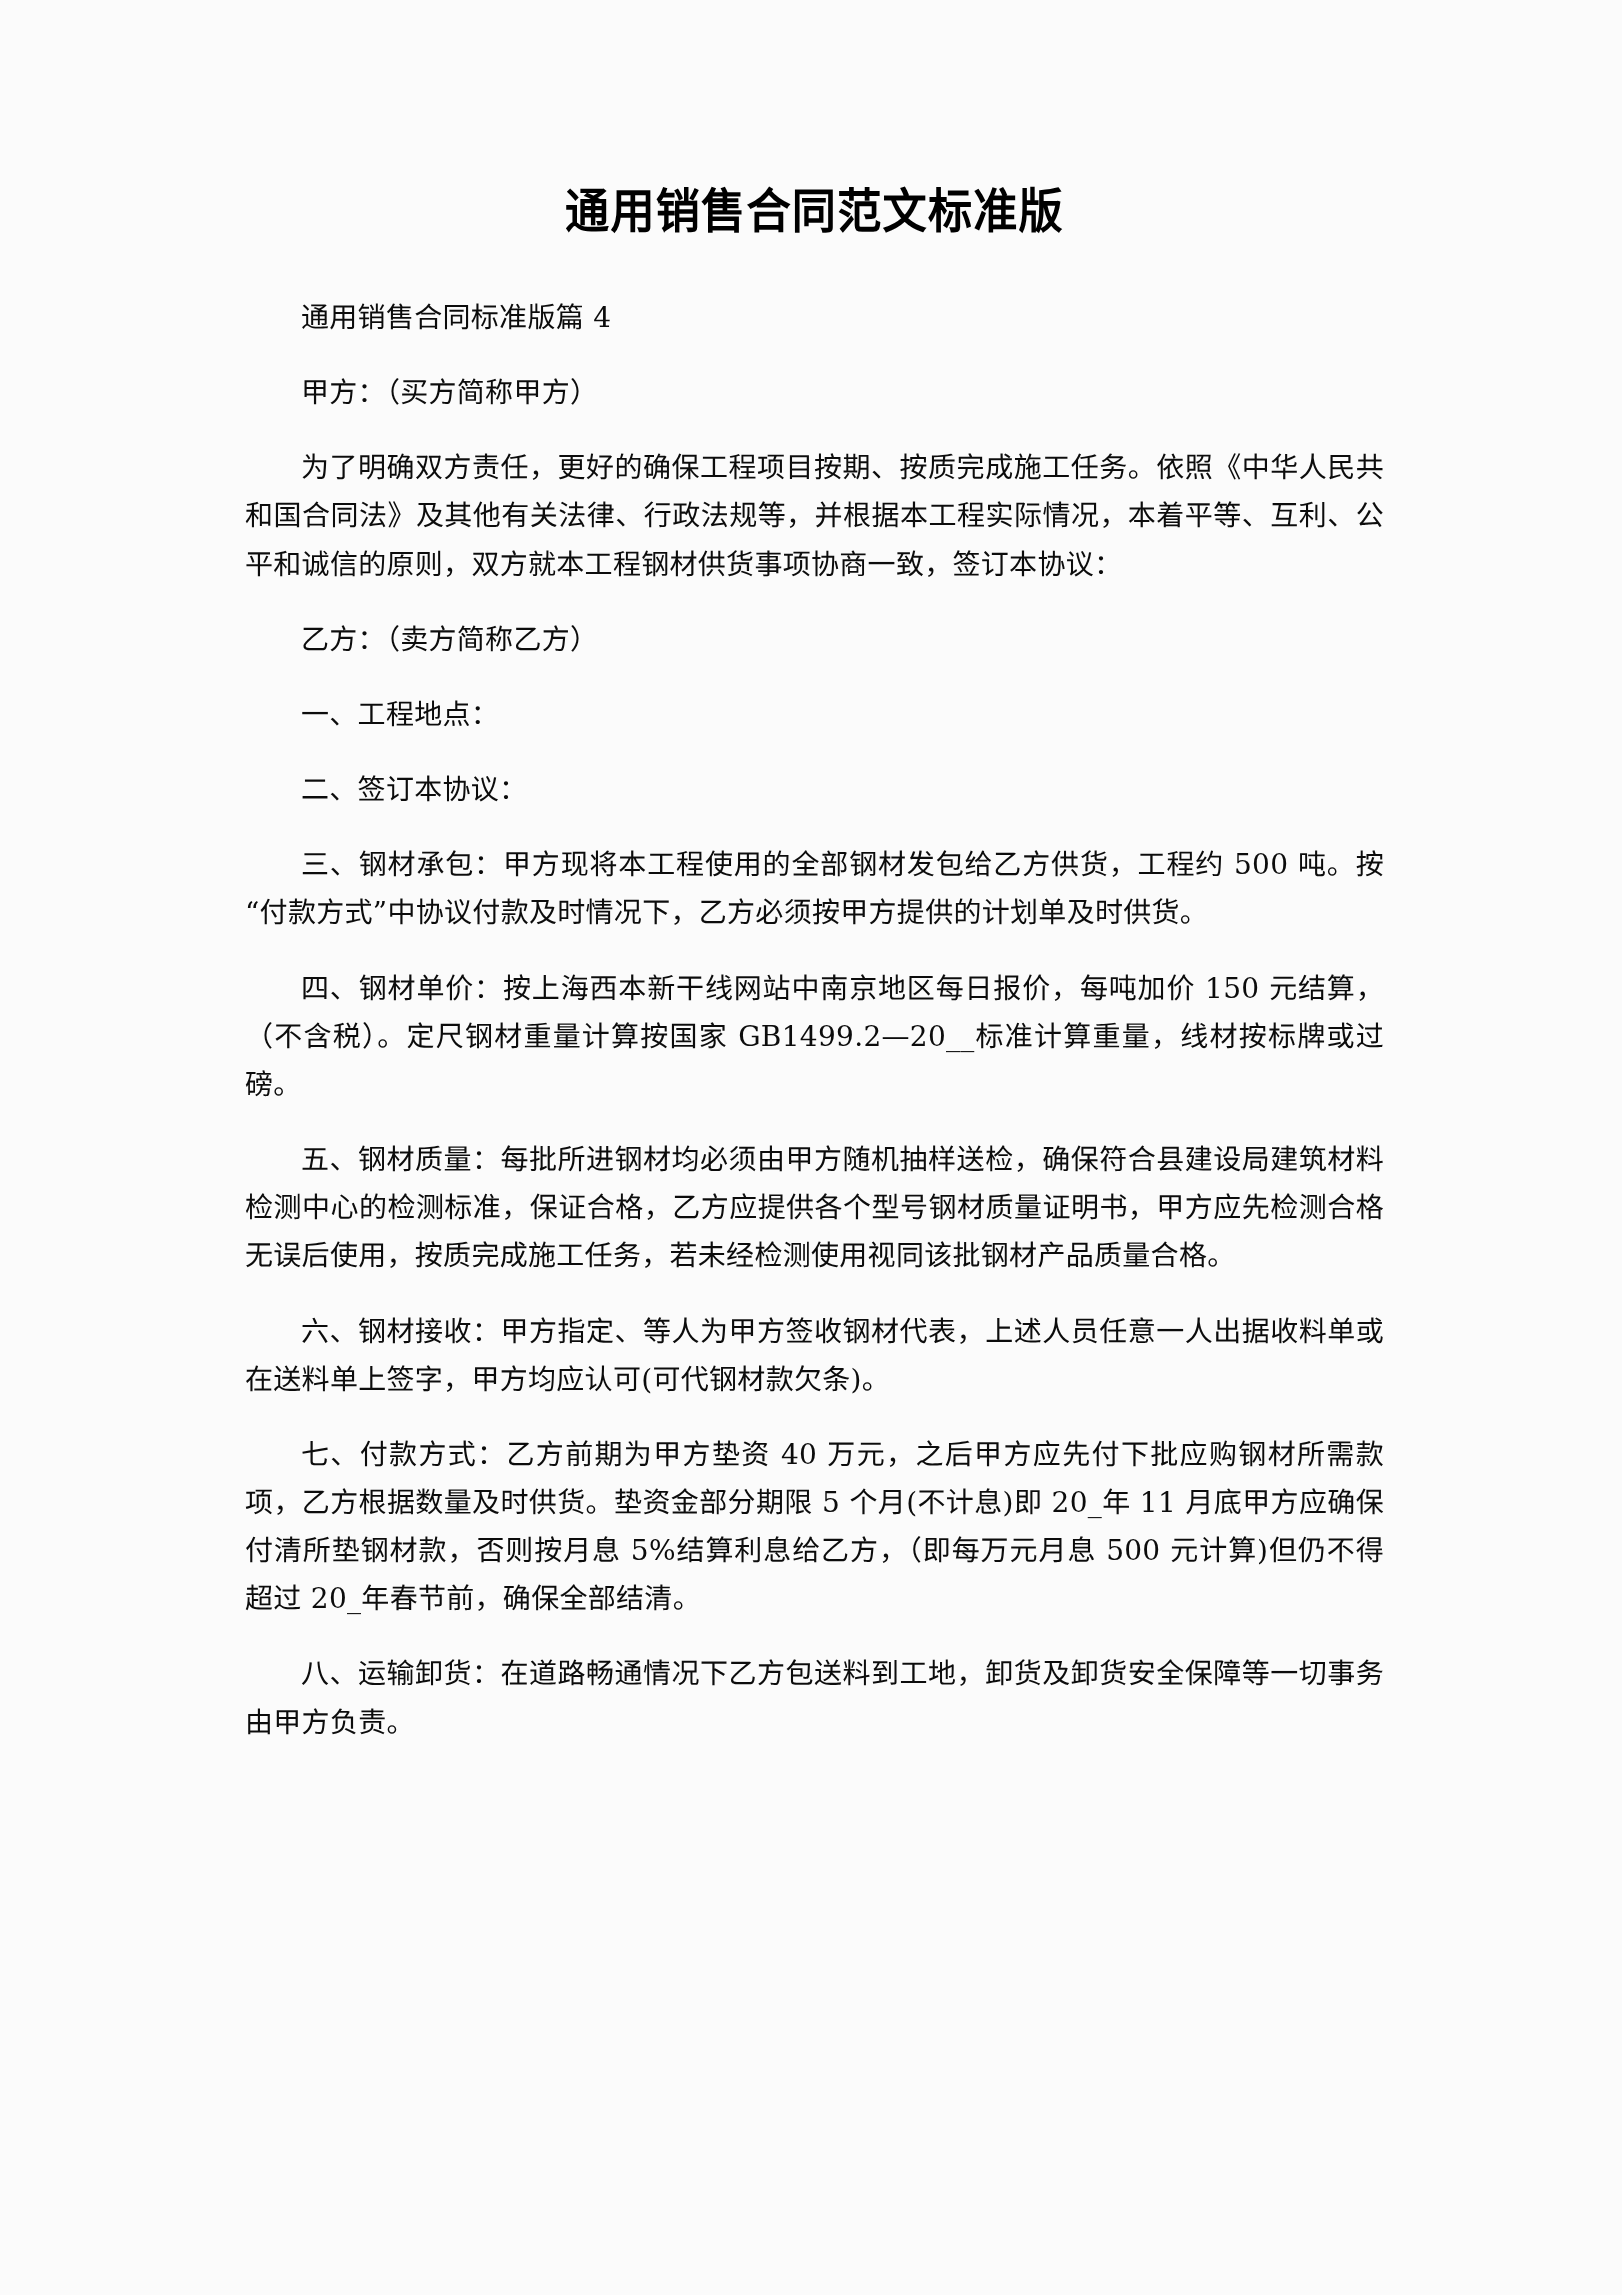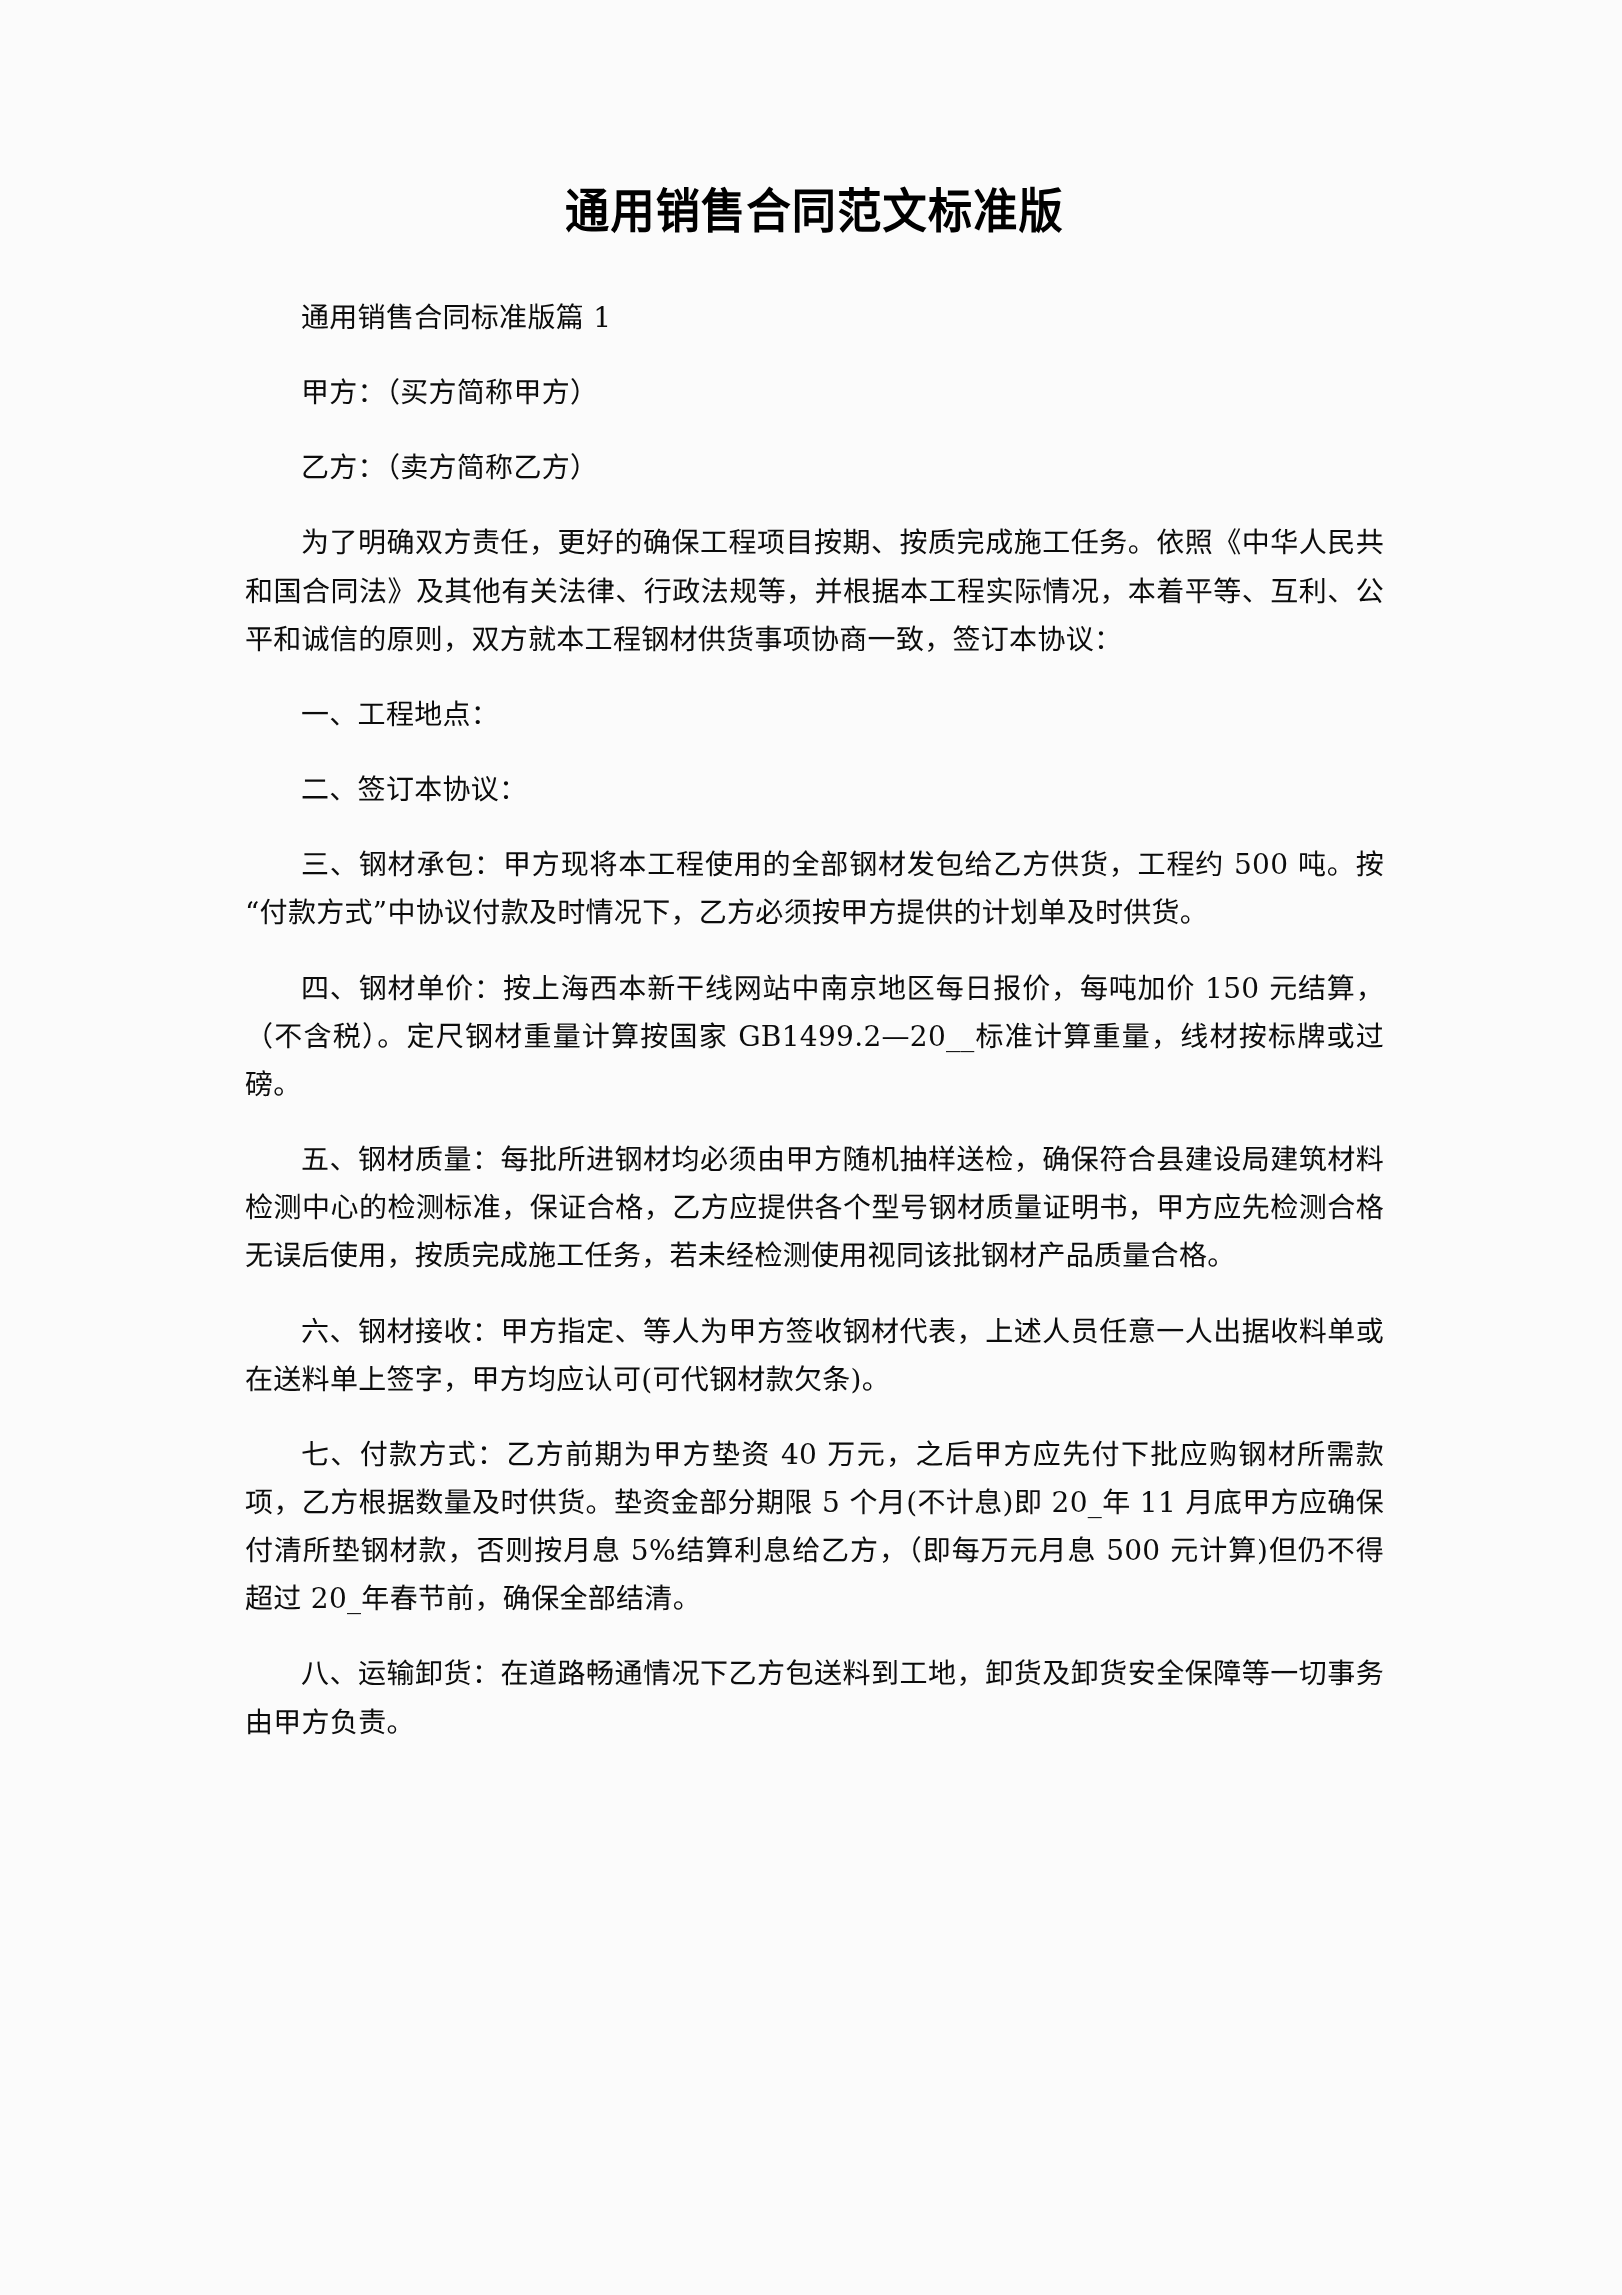--- a/index.html
+++ b/index.html
@@ -68,27 +68,27 @@
 </head>
 <body>
 
 <div class="page">
   <div class="content">
 
     <h1 class="doc-title">通用销售合同范文标准版</h1>
 
     <div class="body-block">
 
-      <p class="para indent short">通用销售合同标准版篇 1</p>
+      <p class="para indent short">通用销售合同标准版篇 4</p>
 
       <p class="para indent short">甲方：（买方简称甲方）</p>
 
+      <p class="para indent">为了明确双方责任，更好的确保工程项目按期、按质完成施工任务。依照《中华人民共和国合同法》及其他有关法律、行政法规等，并根据本工程实际情况，本着平等、互利、公平和诚信的原则，双方就本工程钢材供货事项协商一致，签订本协议：</p>
+
       <p class="para indent short">乙方：（卖方简称乙方）</p>
-
-      <p class="para indent">为了明确双方责任，更好的确保工程项目按期、按质完成施工任务。依照《中华人民共和国合同法》及其他有关法律、行政法规等，并根据本工程实际情况，本着平等、互利、公平和诚信的原则，双方就本工程钢材供货事项协商一致，签订本协议：</p>
 
       <p class="para indent short">一、工程地点：</p>
 
       <p class="para indent short">二、签订本协议：</p>
 
       <p class="para indent">三、钢材承包：甲方现将本工程使用的全部钢材发包给乙方供货，工程约 500 吨。按“付款方式”中协议付款及时情况下，乙方必须按甲方提供的计划单及时供货。</p>
 
       <p class="para indent">四、钢材单价：按上海西本新干线网站中南京地区每日报价，每吨加价 150 元结算，（不含税）。定尺钢材重量计算按国家 GB1499.2—20__标准计算重量，线材按标牌或过磅。</p>
 
       <p class="para indent">五、钢材质量：每批所进钢材均必须由甲方随机抽样送检，确保符合县建设局建筑材料检测中心的检测标准，保证合格，乙方应提供各个型号钢材质量证明书，甲方应先检测合格无误后使用，按质完成施工任务，若未经检测使用视同该批钢材产品质量合格。</p>

